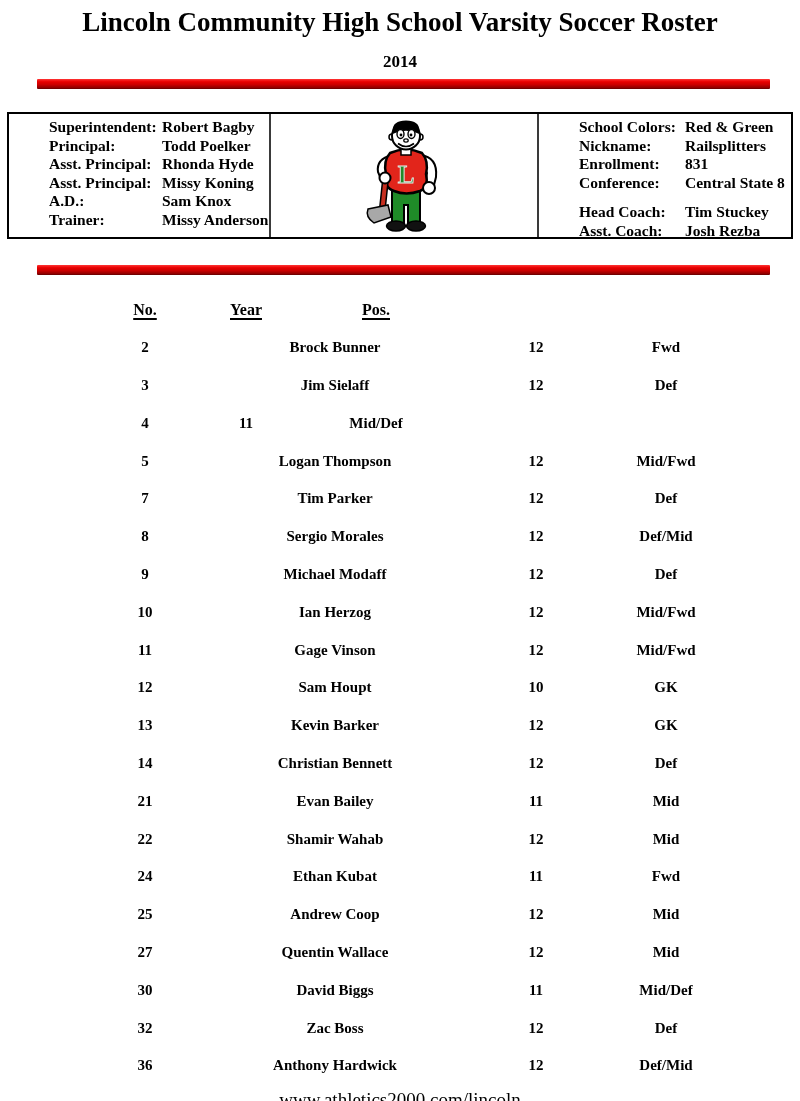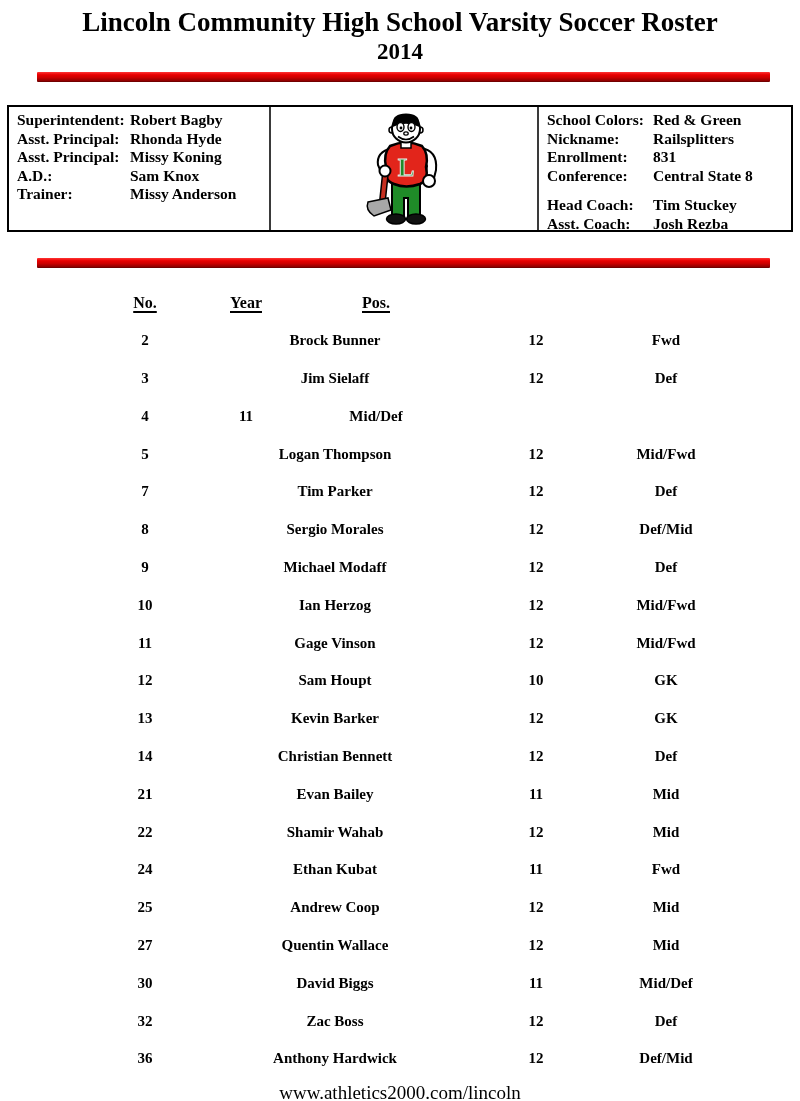--- a/index.html
+++ b/index.html
@@ -4,37 +4,37 @@
 <style>
   html,body{margin:0;padding:0;}
   body{
     width:800px;height:1101px;background:#ffffff;overflow:hidden;
     font-family:"Liberation Serif", serif;color:#000;
   }
   .title{
     text-align:center;font-size:27px;font-weight:bold;
     padding-top:7px;line-height:31px;
   }
-  .year{text-align:center;font-size:23px;font-weight:bold;margin-top:1px;}
+  .year{text-align:center;font-size:17px;font-weight:bold;margin-top:14px;}
   .red-bar{
     height:10px;width:733px;margin-left:37px;border-radius:1px;
     background:linear-gradient(180deg,#ff3434 0%,#e80000 28%,#cc0000 55%,#8f0000 88%,#5e0000 100%);
   }
   .bar1{margin-top:7px;}
   .bar2{margin-top:26px;}
   .info-box{
     margin:23px 7px 0 7px;border:2px solid #000;height:127px;
     display:flex;box-sizing:border-box;overflow:hidden;
   }
   .info-cell{box-sizing:border-box;padding:4px 0 0 8px;font-weight:bold;font-size:15.5px;overflow:hidden;}
   .info-left{width:262px;border-right:2px solid #3a3a3a;}
   .info-mid{width:266px;display:flex;align-items:center;justify-content:center;padding:0;}
   .info-right{flex:1;border-left:2px solid #3a3a3a;}
   .info-line{display:flex;line-height:18.5px;white-space:nowrap;}
-  .info-label{width:113px;flex:none;}
+  .info-label{width:113px;flex:none;margin-left:32px;}
   .info-right .info-label{width:106px;}
   .coaches-group{margin-top:11px;}
   .roster{
     margin:16px 0 0 100px;width:640px;
     font-family:Liberation Serif, serif;font-weight:bold;font-size:15px;
   }
   .r-row{display:flex;height:37.8px;align-items:center;}
   .r-cell{text-align:center;}
   .c-no{width:90px;}
   .c-name{width:290px;}
@@ -54,20 +54,24 @@
 
 <div class="red-bar bar1"></div>
 
 <div class="info-box">
   <div class="info-cell info-left">
       <div class="info-line">
         <span class="info-label">Superintendent:</span>
         <span class="info-value">Robert Bagby</span>
       </div>
       <div class="info-line">
+        <span class="info-label">Principal:</span>
+        <span class="info-value">Todd Poelker</span>
+      </div>
+      <div class="info-line">
         <span class="info-label">Asst. Principal:</span>
         <span class="info-value">Rhonda Hyde</span>
       </div>
       <div class="info-line">
         <span class="info-label">Asst. Principal:</span>
         <span class="info-value">Missy Koning</span>
       </div>
       <div class="info-line">
         <span class="info-label">A.D.:</span>
         <span class="info-value">Sam Knox</span>

